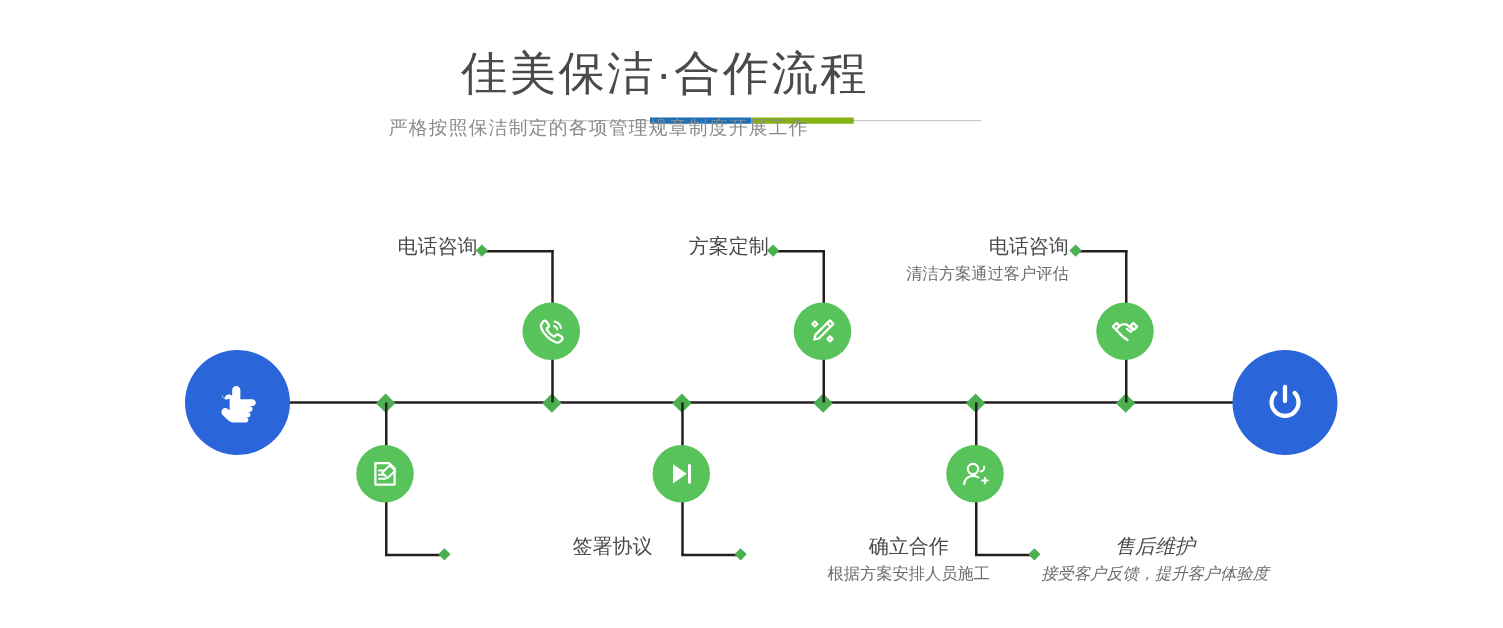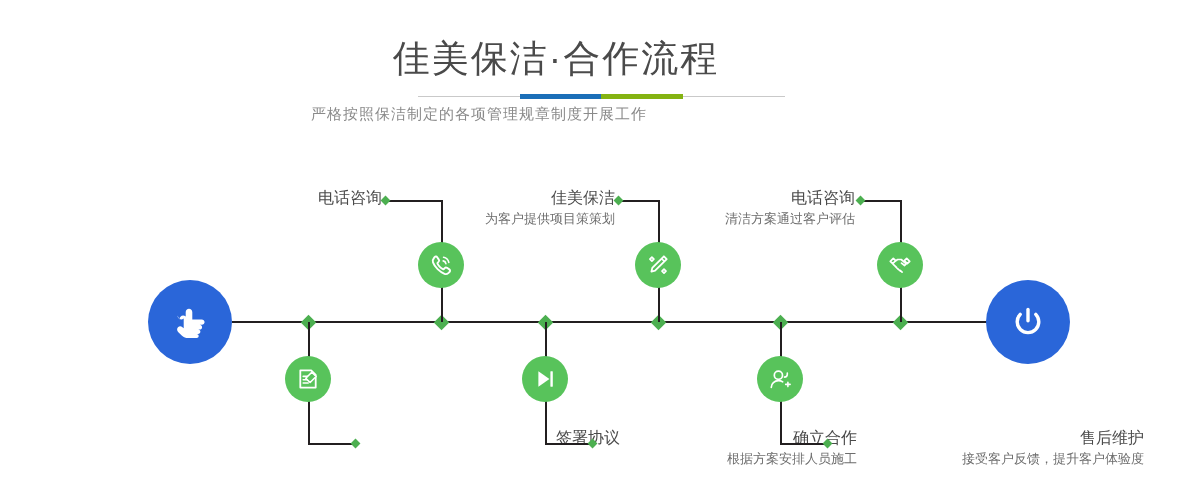--- a/index.html
+++ b/index.html
@@ -6,31 +6,31 @@
   body{
     width:1202px;height:502px;
     background:#ffffff;
     font-family:"Liberation Sans","DejaVu Sans",sans-serif;
     overflow:hidden;
     position:relative;
   }
   .stage{position:absolute;left:0;top:0;width:1202px;height:502px;}
 
   
-  .header{position:absolute;left:0;top:0;width:1064px;text-align:center;margin-left:24px;}
+  .header{position:absolute;left:0;top:0;width:1064px;text-align:center;}
   .title{
     font-size:37px;line-height:37px;color:#4a4a4a;letter-spacing:2px;
     font-weight:400;margin-top:40px;
   }
   .divider{position:absolute;left:401px;top:93px;width:400px;height:7px;}
   .divider .grayline{position:absolute;left:17px;top:3px;width:367px;height:1px;background:#c9c9c9;}
   .divider .blue{position:absolute;left:119px;top:1px;width:81px;height:5px;background:#1b6fb8;}
   .divider .green{position:absolute;left:200px;top:1px;width:82px;height:5px;background:#84b312;}
   .subtitle{
-    position:absolute;left:0;top:105px;width:958px;text-align:center;
+    position:absolute;left:0;top:93px;width:958px;text-align:center;
     font-size:15px;color:#8a8a8a;letter-spacing:1px;
   }
 
   
   .flow{position:absolute;left:0;top:0;width:1202px;height:502px;}
   .mainline{position:absolute;left:232px;top:321px;width:758px;height:2px;background:#231f20;}
 
   .endpoint{
     position:absolute;width:84px;height:84px;border-radius:50%;
     background:#2a66d9;display:flex;align-items:center;justify-content:center;
@@ -54,21 +54,21 @@
 
   .circ{
     position:absolute;width:46px;height:46px;border-radius:50%;
     background:#58c35b;display:flex;align-items:center;justify-content:center;
   }
   .circ svg{display:block;}
 
   .lbl{position:absolute;}
   .lbl .t{font-size:16px;color:#4a4a4a;line-height:20px;white-space:nowrap;}
   .lbl .s{font-size:13px;color:#6d6d6d;line-height:18px;white-space:nowrap;margin-top:2px;}
-  .lbl.right .t,.lbl.right .s{text-align:right;}
+  .lbl.right .t,.lbl.right .s{text-align:center;}
   .lbl.topgrp{text-align:right;}
   .lbl.topgrp .t{text-align:right;}
   .lbl.topgrp .s{text-align:right;}
 </style>
 </head>
 <body>
 
 <div class="stage">
 
   <div class="header">
@@ -152,22 +152,21 @@
         <span>
           <svg width="26" height="26" viewBox="0 0 26 26">
             <path fill="none" stroke="#ffffff" stroke-width="1.8" stroke-linejoin="round" d="M18.9 4.3l2.8 2.8-11.6 11.6-3.7.9.9-3.7z"></path>
             <path fill="none" stroke="#ffffff" stroke-width="1.5" d="M16.6 6.6l2.8 2.8"></path>
             <path fill="none" stroke="#ffffff" stroke-width="1.7" stroke-linejoin="round" d="M6.9 5.2l2 2-2 2-2-2z"></path>
             <path fill="none" stroke="#ffffff" stroke-width="1.7" stroke-linejoin="round" d="M19 17.1l2 2-2 2-2-2z"></path>
           </svg>
         </span>
       </div>
       <div class="lbl topgrp" style="left:390px;top:188px;width:225px;">
-        <div class="t">佳美保洁</div>
-        <div class="s">为客户提供项目策策划</div>
+        <div class="t">方案定制</div>
       </div>
     </div>
 
     <div class="node">
       <div class="diamond" style="left:540px;top:317px;"></div>
       <div class="stem" style="left:545px;top:322px;height:122px;"></div>
       <div class="arm" style="left:545px;top:443px;width:48px;"></div>
       <div class="dot" style="left:589px;top:440px;"></div>
       <div class="circ" style="left:522px;top:356px;">
         <span>
@@ -212,20 +211,20 @@
       <div class="circ" style="left:757px;top:356px;">
         <span>
           <svg width="26" height="26" viewBox="0 0 26 26">
             <circle fill="none" stroke="#ffffff" stroke-width="1.7" cx="11.4" cy="9.2" r="4.1"></circle>
             <path fill="none" stroke="#ffffff" stroke-width="1.7" stroke-linecap="round" d="M4.3 21.3c0-3.9 3.2-6.6 7.1-6.6 1.6 0 3.1.4 4.3 1.2"></path>
             <path fill="none" stroke="#ffffff" stroke-width="1.6" stroke-linecap="round" d="M17.4 11.1c1.6 0 2.9-1.3 2.9-2.9V7.1"></path>
             <path fill="none" stroke="#ffffff" stroke-width="1.6" stroke-linecap="round" d="M18.7 18.4h4.4M20.9 16.2v4.4"></path>
           </svg>
         </span>
       </div>
-      <div class="lbl right" style="left:864px;top:428px;width:280px;">
+      <div class="lbl right" style="left:784px;top:428px;width:280px;font-style:italic;">
         <div class="t">售后维护</div>
         <div class="s">接受客户反馈，提升客户体验度</div>
       </div>
     </div>
 
   </div>
 </div>
 
 </body></html>

